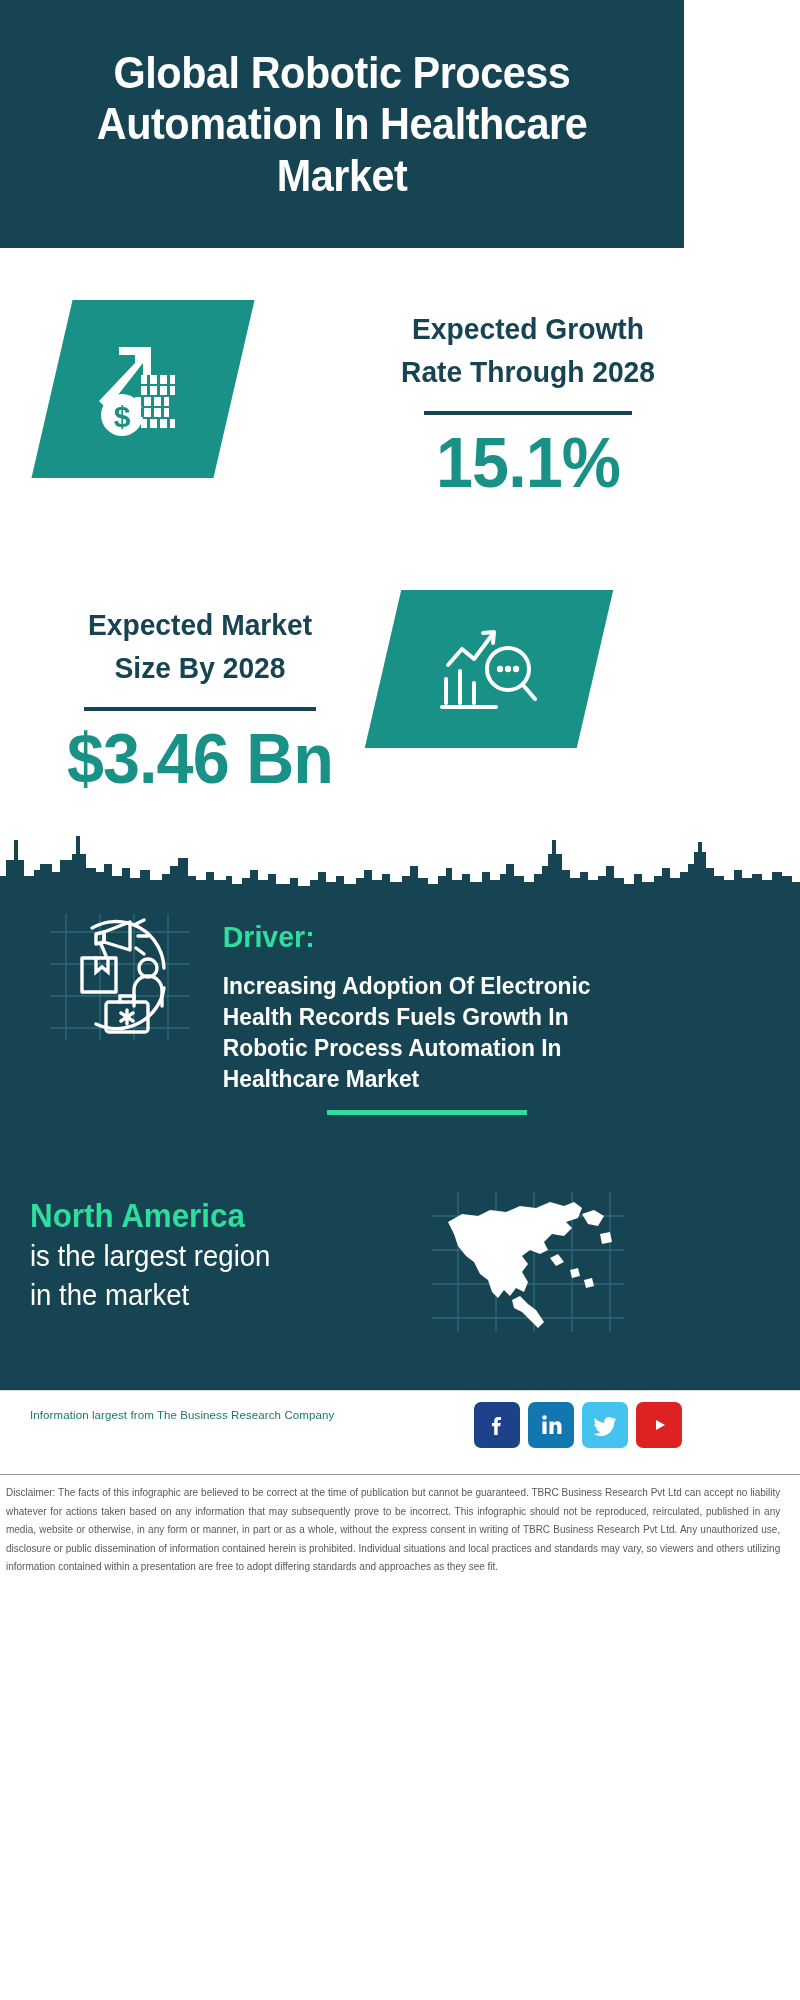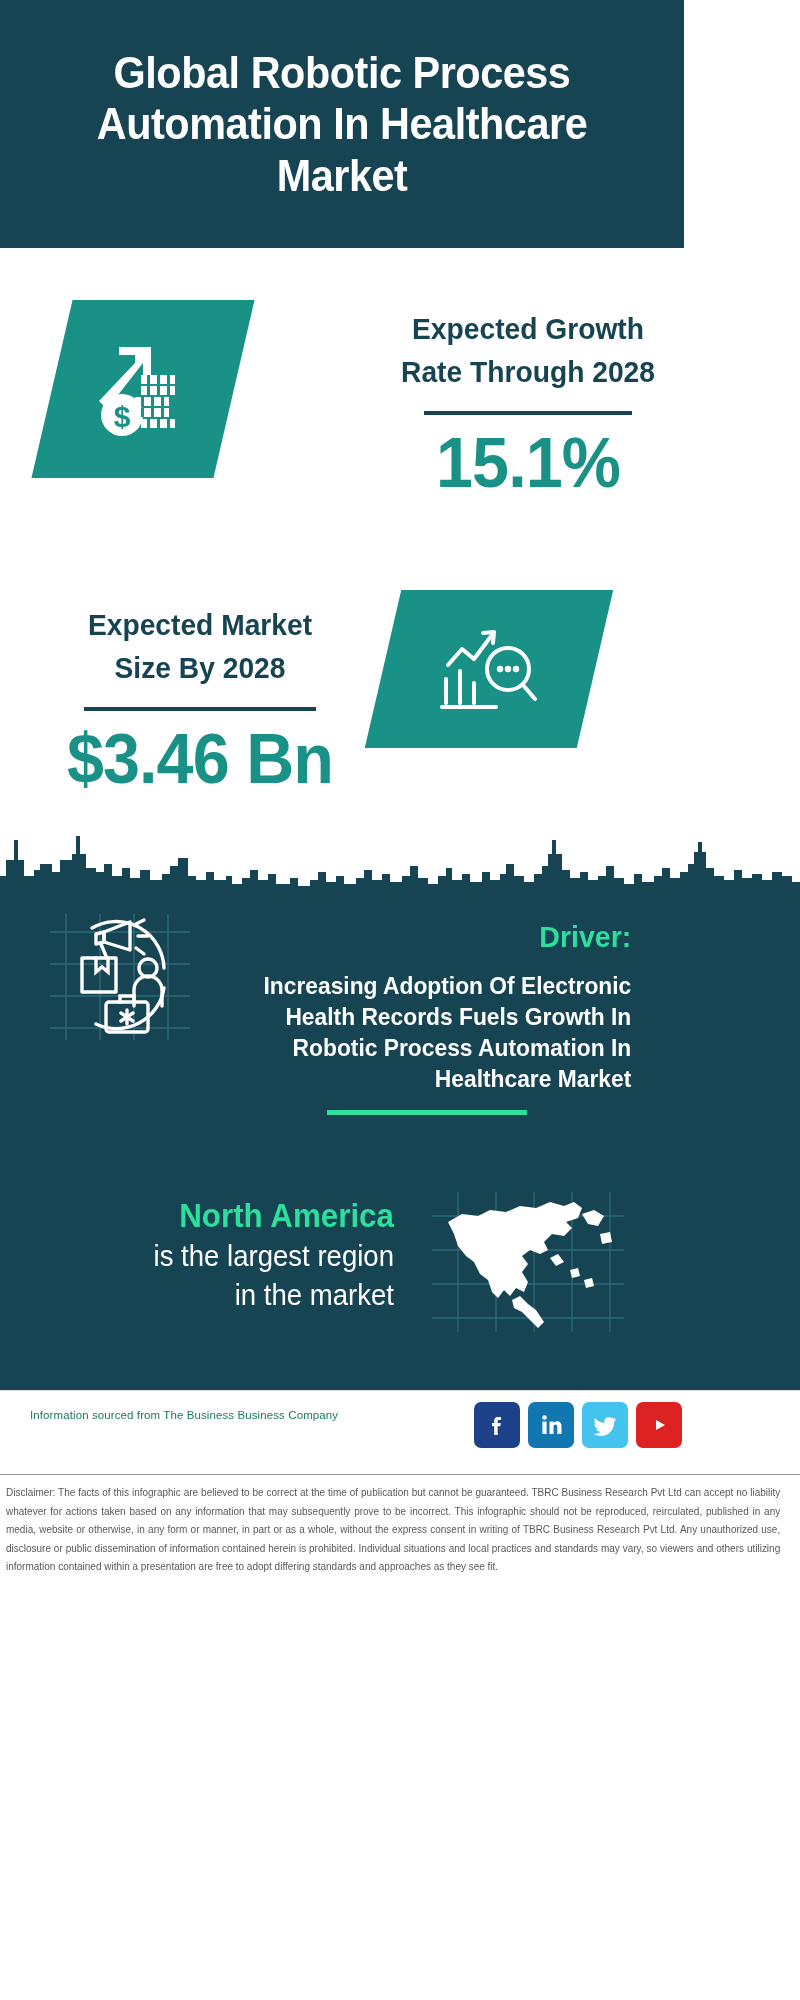--- a/index.html
+++ b/index.html
@@ -117,21 +117,21 @@
   
   .driver-icon-wrap {
     position: absolute;
     left: 44px; top: 910px;
     width: 152px; height: 132px;
   }
   .driver-text {
     position: absolute;
     left: 212px; top: 918px;
     width: 430px;
-    text-align: right;
+    text-align: left;
   }
   .driver-heading {
     color: #2fdd9c;
     font-size: 30px;
     font-weight: bold;
     line-height: 1.25;
     transform: scaleX(0.95);
   }
   .driver-body {
     color: #ffffff;
@@ -143,23 +143,23 @@
   }
   .driver-rule {
     width: 200px; height: 5px;
     background: #2fdd9c;
     margin: 16px auto 0 auto;
   }
 
   
   .region-text {
     position: absolute;
-    left: 4px; top: 1196px;
+    left: 20px; top: 1196px;
     width: 400px;
-    text-align: right;
+    text-align: left;
   }
   .region-name {
     color: #2fdd9c;
     font-size: 33px;
     font-weight: bold;
     line-height: 1.2;
     transform: scaleX(0.95);
   }
   .region-sub {
     color: #ffffff;
@@ -378,21 +378,21 @@
         <path d="M118,66 L126,62 L132,70 L124,74 Z"></path>
         <path d="M138,78 L146,76 L148,84 L140,86 Z"></path>
         <path d="M152,88 L160,86 L162,94 L154,96 Z"></path>
       </g>
     </svg>
   </div>
 
   <div class="footer-band"></div>
 
   <div class="source-lines">
-    <div>Information sourced from The Business Business Company</div>
+    <div>Information largest from The Business Research Company</div>
   </div>
 
   <div class="social-row">
     <div class="social s-fb">
       <svg width="26" height="26" viewBox="0 0 26 26">
           <path fill="#ffffff" d="M17 5h-3.2c-2.1 0-3.6 1.5-3.6 3.7V11H8v3.3h2.2V23h3.5v-8.7h2.6l.5-3.3h-3.1V9c0-.7.4-1.1 1.1-1.1H17V5z"></path>
         </svg>
     </div>
     <div class="social s-li">
       <svg width="26" height="26" viewBox="0 0 26 26">

